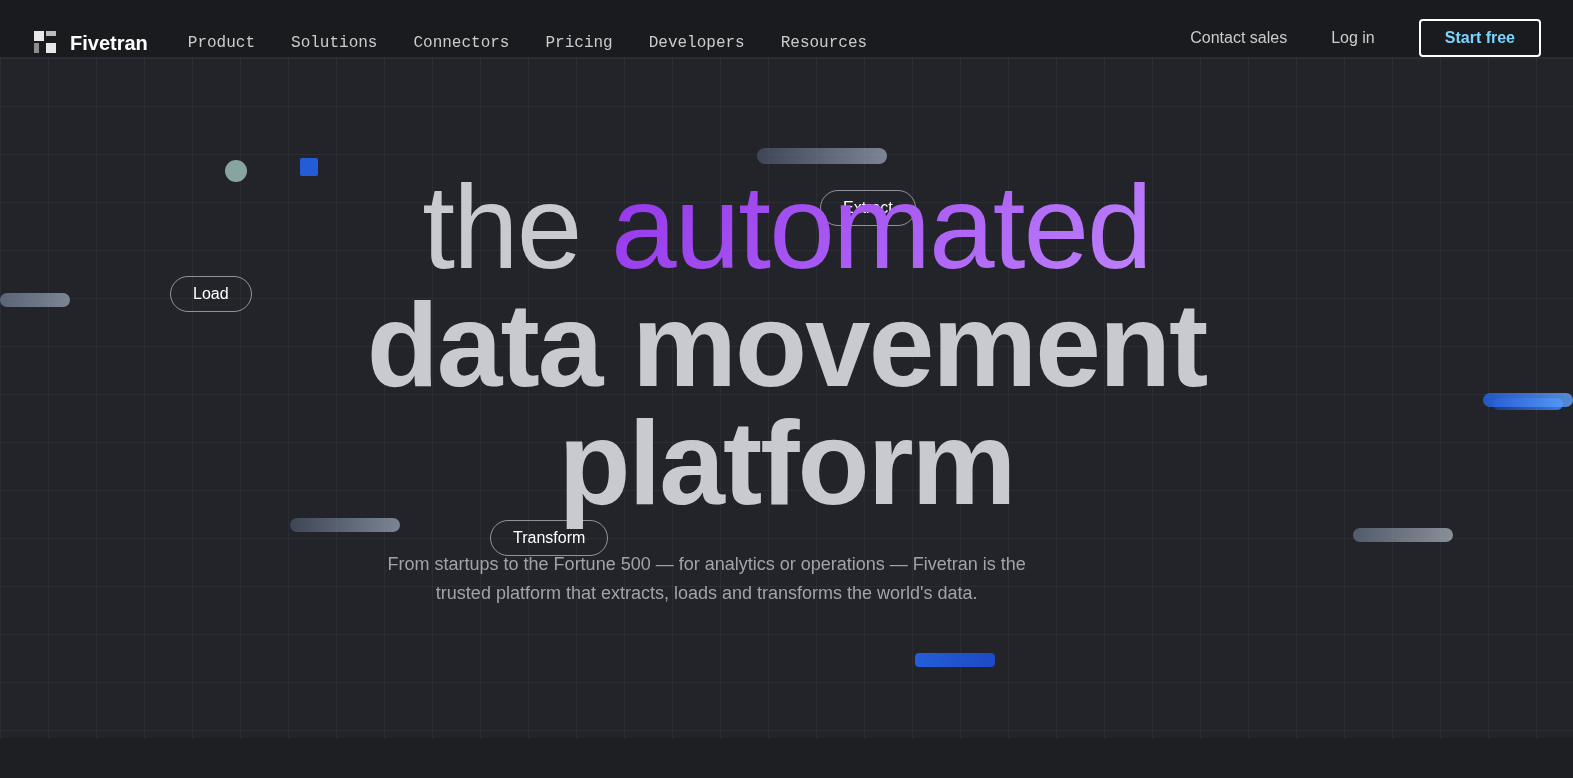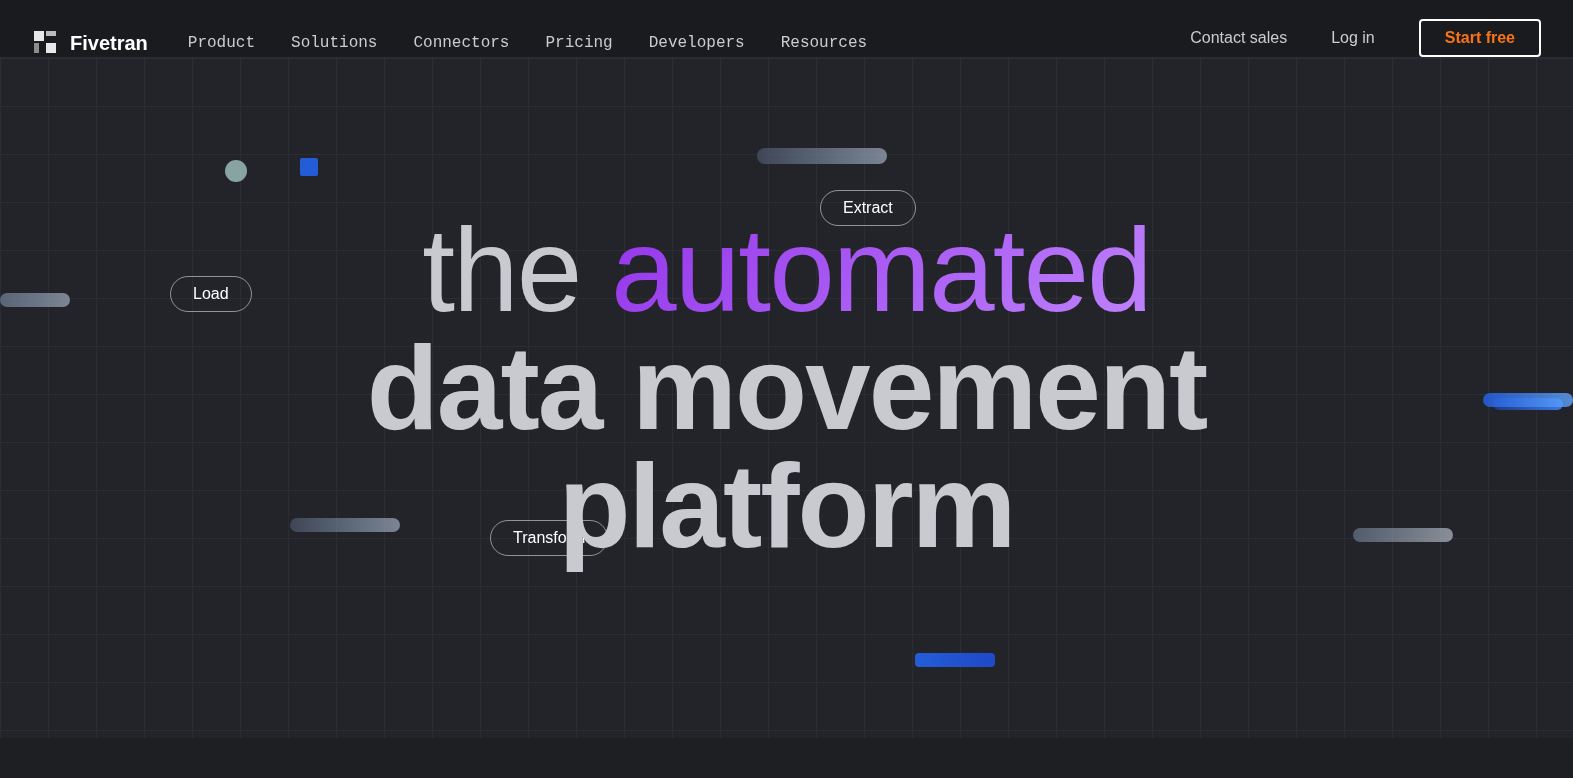--- a/index.html
+++ b/index.html
@@ -74,21 +74,21 @@
 
     .nav-right a {
       text-decoration: none;
       color: #ccc;
       font-size: 16px;
     }
 
     .btn-start-free {
       background: transparent;
       border: 2px solid #fff;
-      color: #f97316;
+      color: #7dd3fc;
       padding: 8px 24px;
       font-size: 16px;
       font-weight: 600;
       cursor: pointer;
       border-radius: 4px;
     }
 
     
     .hero {
       position: relative;
@@ -316,14 +316,15 @@
   <div class="badge-btn badge-extract">Extract</div>
   <div class="badge-btn badge-load">Load</div>
   <div class="badge-btn badge-transform">Transform</div>
 
   <div class="headline-wrapper">
     <div class="headline-line1">
       <span>the </span><span class="automated">automated</span>
     </div>
     <div class="headline-line2">data movement</div>
     <div class="headline-line3">platform</div>
+    <p class="subtext">From startups to the Fortune 500 — for analytics or operations — Fivetran is the trusted platform that extracts, loads and transforms the world's data.</p>
   </div>
 </section>
 
 </body></html>

